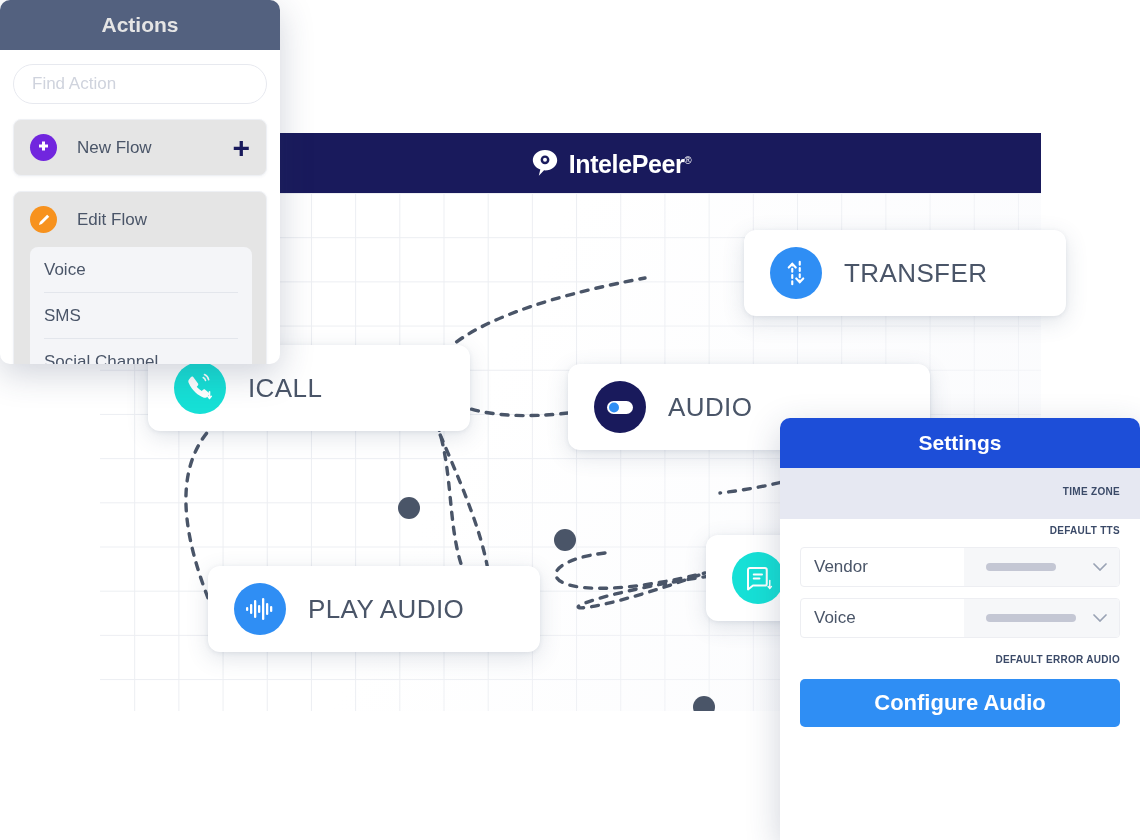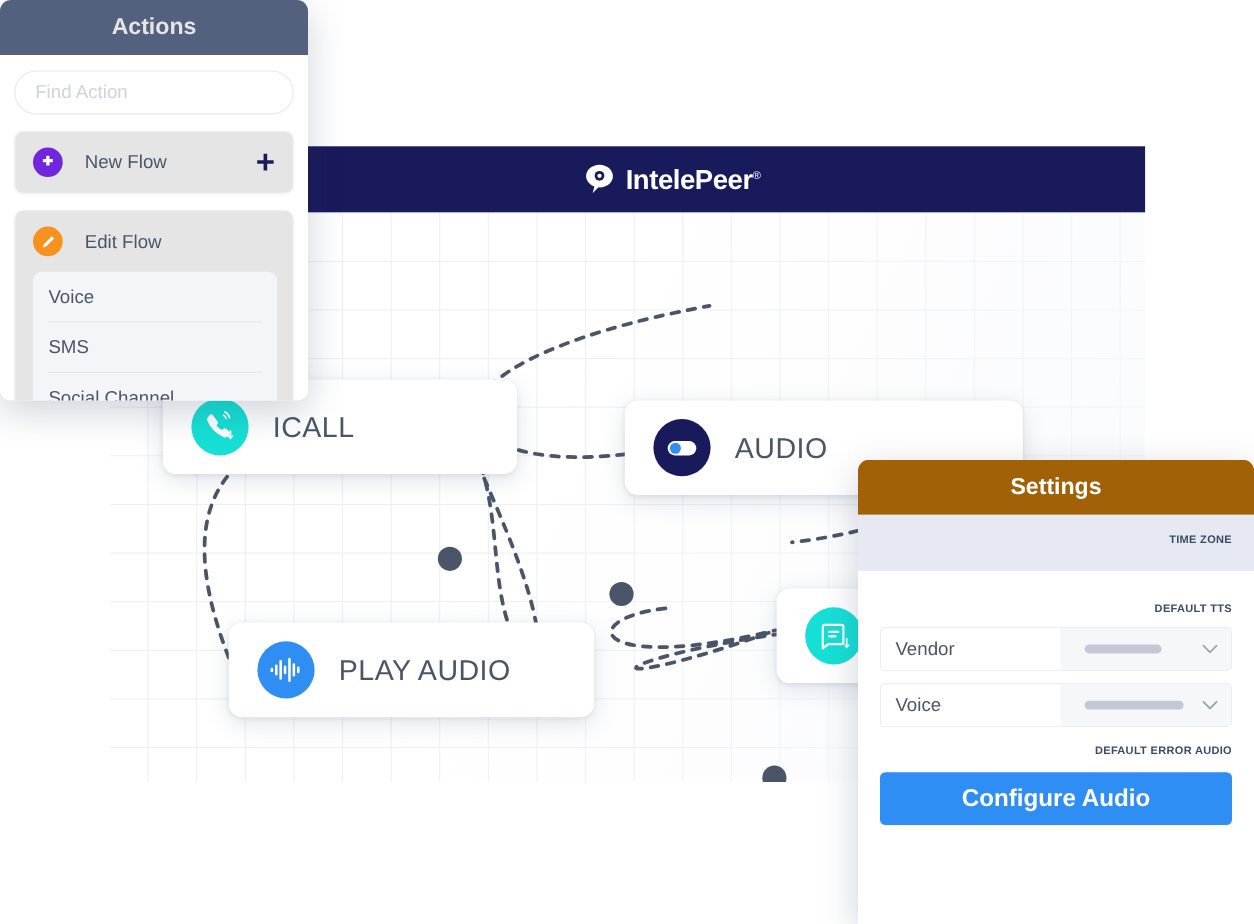--- a/index.html
+++ b/index.html
@@ -96,30 +96,30 @@
   .sublist div.item{font-size:17px;color:#4a5568;padding:13px 0 12px 0;border-bottom:1px solid #e3e6ec;}
   .sublist div.item:last-child{border-bottom:none;}
 
   
   #settings{
     position:absolute;left:780px;top:418px;width:360px;height:422px;
     background:#fff;border-radius:10px 10px 0 0;
     box-shadow:0 10px 34px rgba(40,55,90,.22);overflow:hidden;
   }
   #settings .pnl-head{
-    height:50px;background:#a16207;color:#fff;display:flex;align-items:center;
+    height:50px;background:#1d4ed8;color:#fff;display:flex;align-items:center;
     justify-content:center;font-size:21px;font-weight:bold;
   }
   .tz-block{background:#e6e8f2;padding:18px 20px 22px 20px;}
   .sec-label{font-size:10px;font-weight:bold;color:#3b4a68;letter-spacing:.3px;text-align:right;}
   .tz-input{
     margin-top:12px;height:40px;background:#fff;border-radius:4px;display:flex;align-items:center;
     padding:0 13px;color:#5a6680;font-size:17px;
   }
-  .tts-block{padding:29px 20px 0 20px;}
+  .tts-block{padding:6px 20px 0 20px;}
   .row-select{
     display:flex;height:38px;border:1px solid #edeef2;border-radius:4px;overflow:hidden;margin-top:11px;
     background:#fff;
   }
   .row-select .nm{flex:0 0 150px;display:flex;align-items:center;padding-left:13px;font-size:17px;color:#4a5568;}
   .row-select .val{flex:1;background:#f6f7f9;display:flex;align-items:center;justify-content:space-between;padding:0 12px 0 22px;}
   .bar{height:8px;border-radius:4px;background:#c4c7d4;}
   .chev{width:14px;height:8px;}
   .err-block{padding:16px 20px 0 20px;}
   .btn-audio{
@@ -165,20 +165,33 @@
     <div class="logo">
       <svg class="mark" viewBox="0 0 32 32">
         <path fill="#ffffff" d="M16 2C8.8 2 3 6.9 3 12.9c0 4.5 3.3 8.4 8 10.1l-1.6 6.6 5.6-5.8c.3 0 .7.1 1 .1 7.2 0 13-4.9 13-10.9S23.2 2 16 2z"></path>
         <circle cx="16" cy="12.6" r="4.7" fill="#191a5c"></circle>
         <circle cx="16" cy="12.6" r="2.1" fill="#ffffff"></circle>
       </svg>
       <div class="wordmark"><span>IntelePeer</span><span class="reg">®</span></div>
     </div>
   </div>
 
+  <div class="node" id="node-transfer">
+    <div class="bubble b-blue">
+      <svg width="30" height="30" viewBox="0 0 24 24">
+        <g stroke="#fff" stroke-width="1.7" fill="none" stroke-linecap="round">
+          <path d="M9 21V5" stroke-dasharray="2.4 2.6"></path>
+          <path d="M6.2 7.6 9 4.6l2.8 3" fill="none"></path>
+          <path d="M15 3v16" stroke-dasharray="2.4 2.6"></path>
+          <path d="M12.2 16.4 15 19.4l2.8-3"></path>
+        </g>
+      </svg>
+    </div>
+    <div class="label">TRANSFER</div>
+  </div>
 
   <div class="node" id="node-switch">
     <div class="bubble b-navy">
       <svg width="34" height="34" viewBox="0 0 34 34">
         <rect x="4" y="11" width="26" height="13" rx="6.5" fill="#ffffff"></rect>
         <circle cx="11" cy="17.5" r="5" fill="#2f8ef4"></circle>
       </svg>
     </div>
     <div class="label">AUDIO</div>
   </div>

